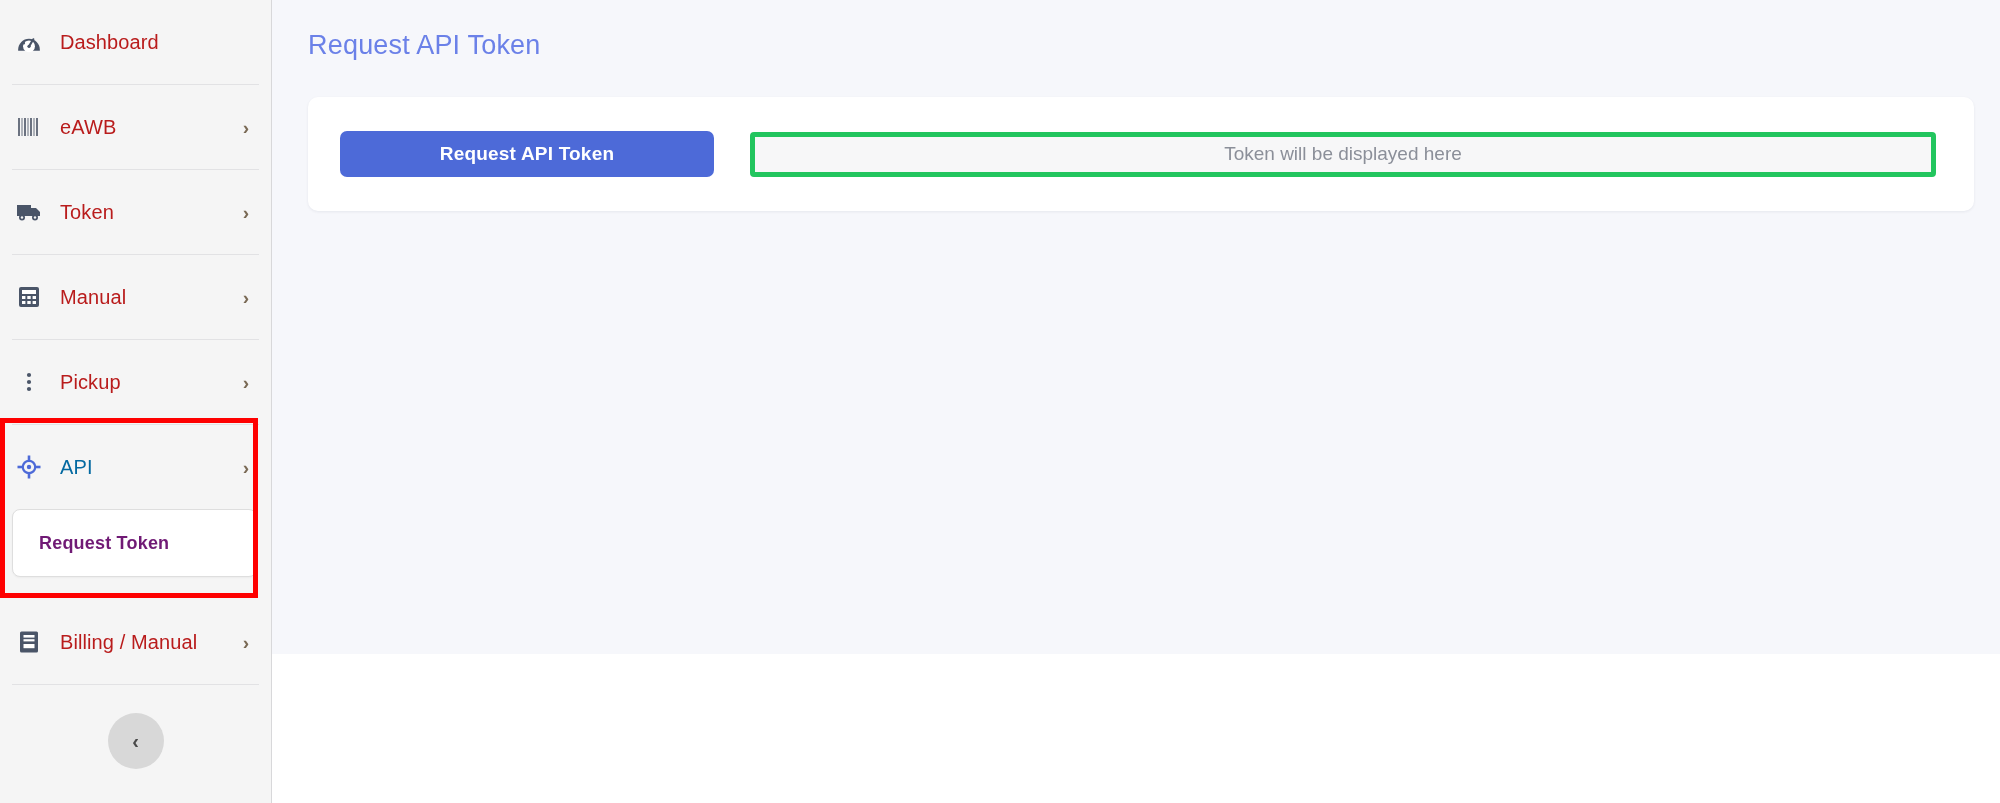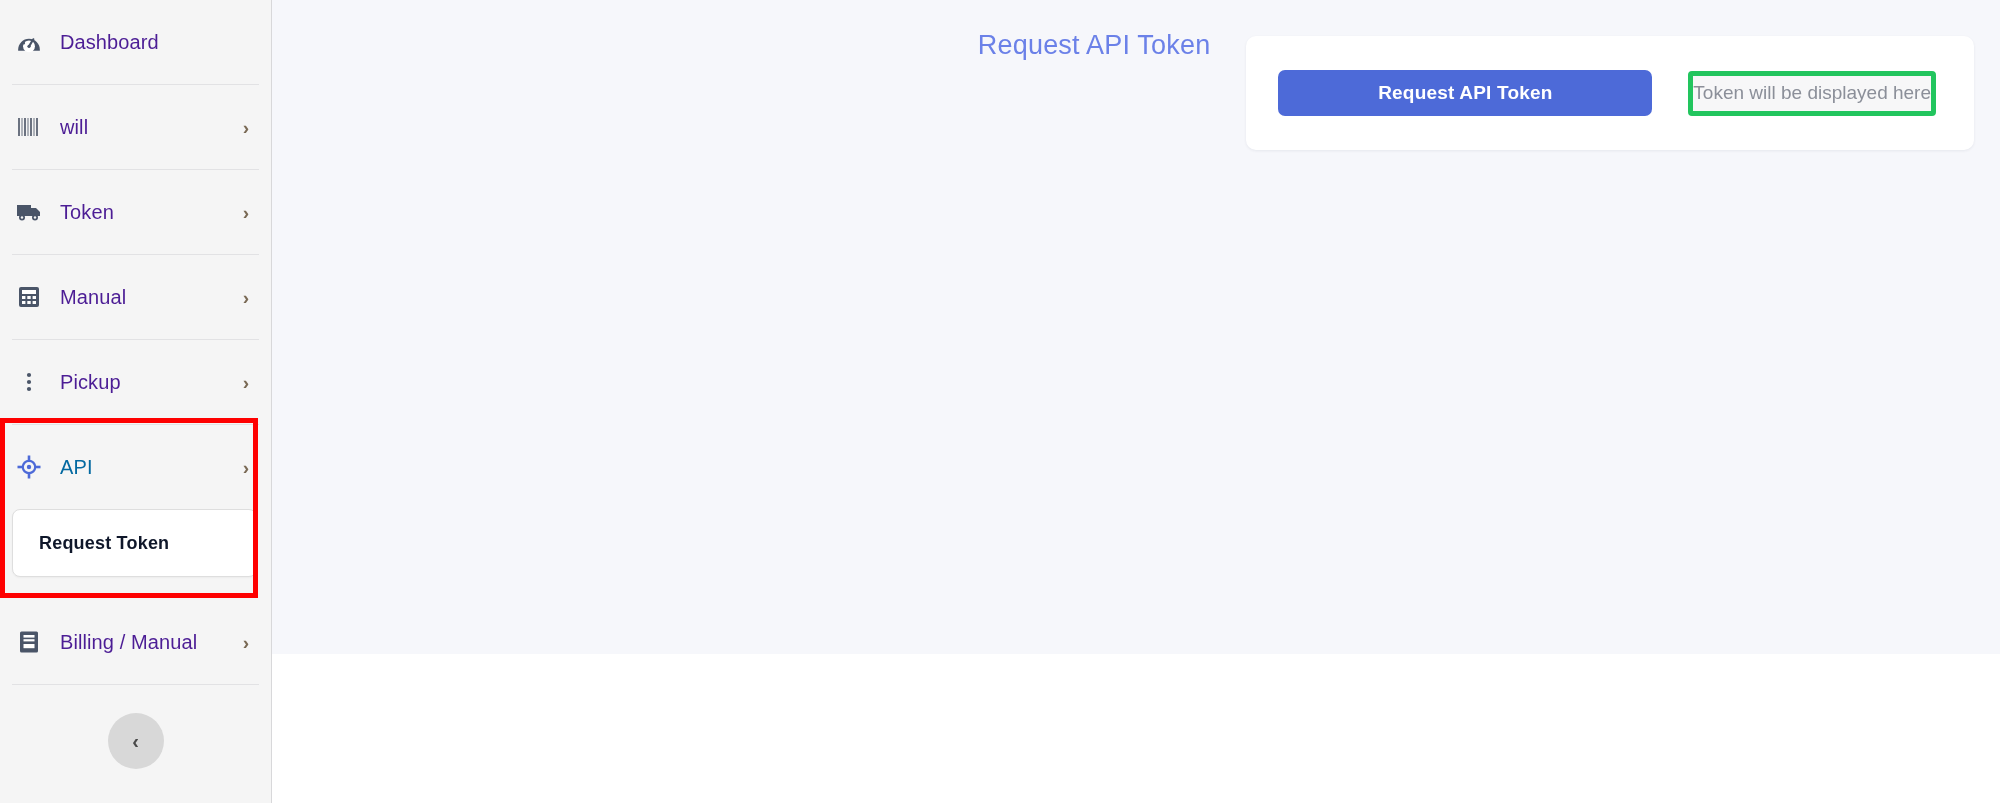--- a/index.html
+++ b/index.html
@@ -40,21 +40,21 @@
   .nav-item .ico {
     width: 30px;
     min-width: 30px;
     display: flex;
     align-items: center;
     justify-content: center;
     margin-right: 16px;
   }
   .nav-item .label {
     font-size: 20px;
-    color: #4c1d95;
+    color: #b91c1c;
     letter-spacing: 0.1px;
     flex: 1;
     white-space: nowrap;
   }
   .nav-item.active .label { color: #0369a1; }
   .nav-item .chev {
     margin-left: auto;
     color: #7a6a55;
     font-size: 19px;
     font-weight: 700;
@@ -88,21 +88,21 @@
     border-radius: 8px;
     display: flex;
     align-items: center;
     padding-left: 26px;
     box-shadow: 0 1px 2px rgba(0,0,0,0.04);
     cursor: pointer;
   }
   .subitem .sublabel {
     font-size: 18px;
     font-weight: 700;
-    color: #0f172a;
+    color: #701a75;
     letter-spacing: 0.2px;
   }
   .spacer-sm { height: 22px; }
 
   .collapse-wrap {
     display: flex;
     justify-content: center;
     padding-top: 28px;
   }
   .collapse-btn {
@@ -120,22 +120,22 @@
     line-height: 1;
   }
 
   
   .main {
     flex: 1;
     height: 699px;
     background: #f6f7fb;
     position: relative;
     display: flex;
+    flex-direction: column;
     overflow: hidden;
-    justify-content: flex-end;
   }
   .page-title {
     font-size: 27px;
     color: #6b81e8;
     padding: 30px 0 0 36px;
     letter-spacing: 0.2px;
     font-weight: 400;
   }
   .card {
     margin: 36px 26px 0 36px;
@@ -211,21 +211,21 @@
             <rect x="1" y="2" width="2" height="18"></rect>
             <rect x="4.5" y="2" width="1" height="18"></rect>
             <rect x="7" y="2" width="2" height="18"></rect>
             <rect x="10.5" y="2" width="1" height="18"></rect>
             <rect x="13" y="2" width="2" height="18"></rect>
             <rect x="16.5" y="2" width="1" height="18"></rect>
             <rect x="19" y="2" width="2" height="18"></rect>
           </g>
         </svg>
       </span>
-      <span class="label">will</span>
+      <span class="label">eAWB</span>
       <span class="chev">›</span>
     </div>
     <div class="divider"></div>
 
     <div class="nav-item">
       <span class="ico">
         <svg width="27" height="22" viewBox="0 0 27 22">
           <path d="M1 4h14v11H1z" fill="#4a5568"></path>
           <path d="M15 7h5l4 4v4h-9z" fill="#4a5568"></path>
           <circle cx="6" cy="16.5" r="3" fill="#4a5568"></circle>

